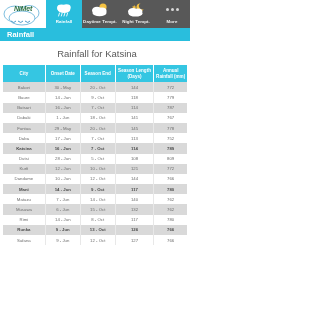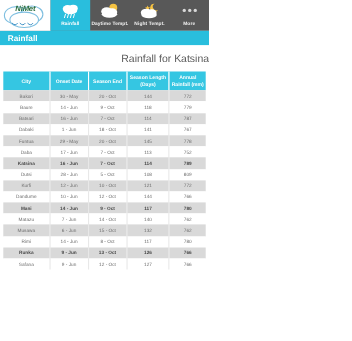--- a/index.html
+++ b/index.html
@@ -104,21 +104,21 @@
     box-sizing: border-box;
   }
   .breadcrumb span {
     font-size: 7.5px;
     font-weight: bold;
     color: #ffffff;
   }
 
   
   .page-title {
-    text-align: right;
+    text-align: center;
     font-size: 9.5px;
     color: #5a5a5a;
     padding: 7px 0 6px 4px;
   }
 
   
   .table-wrap {
     padding: 0 3px;
     box-sizing: border-box;
   }

